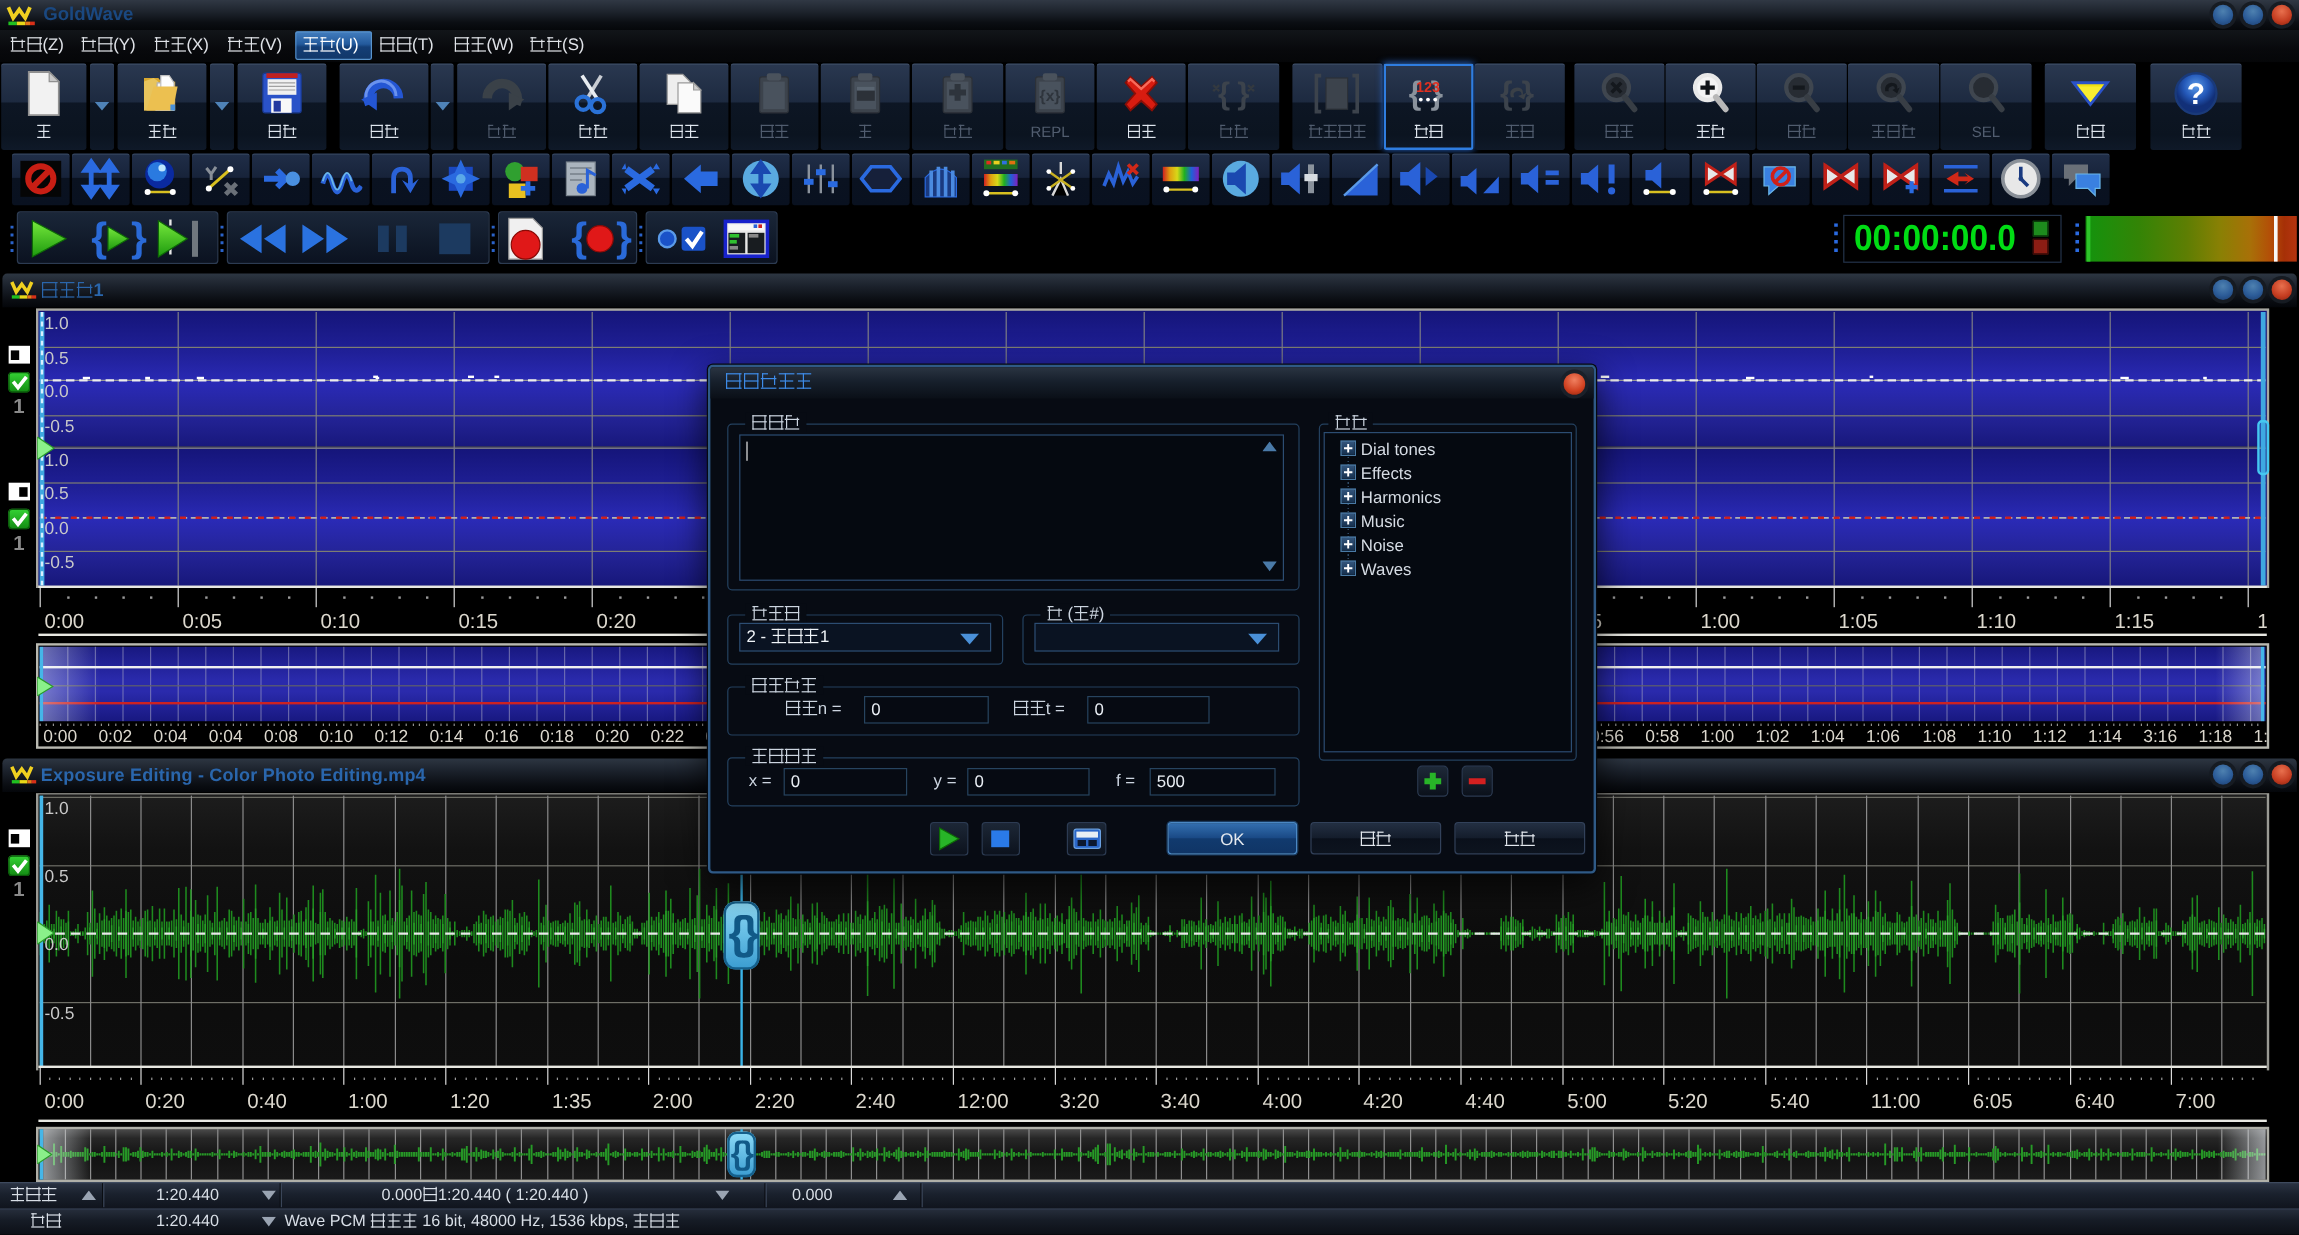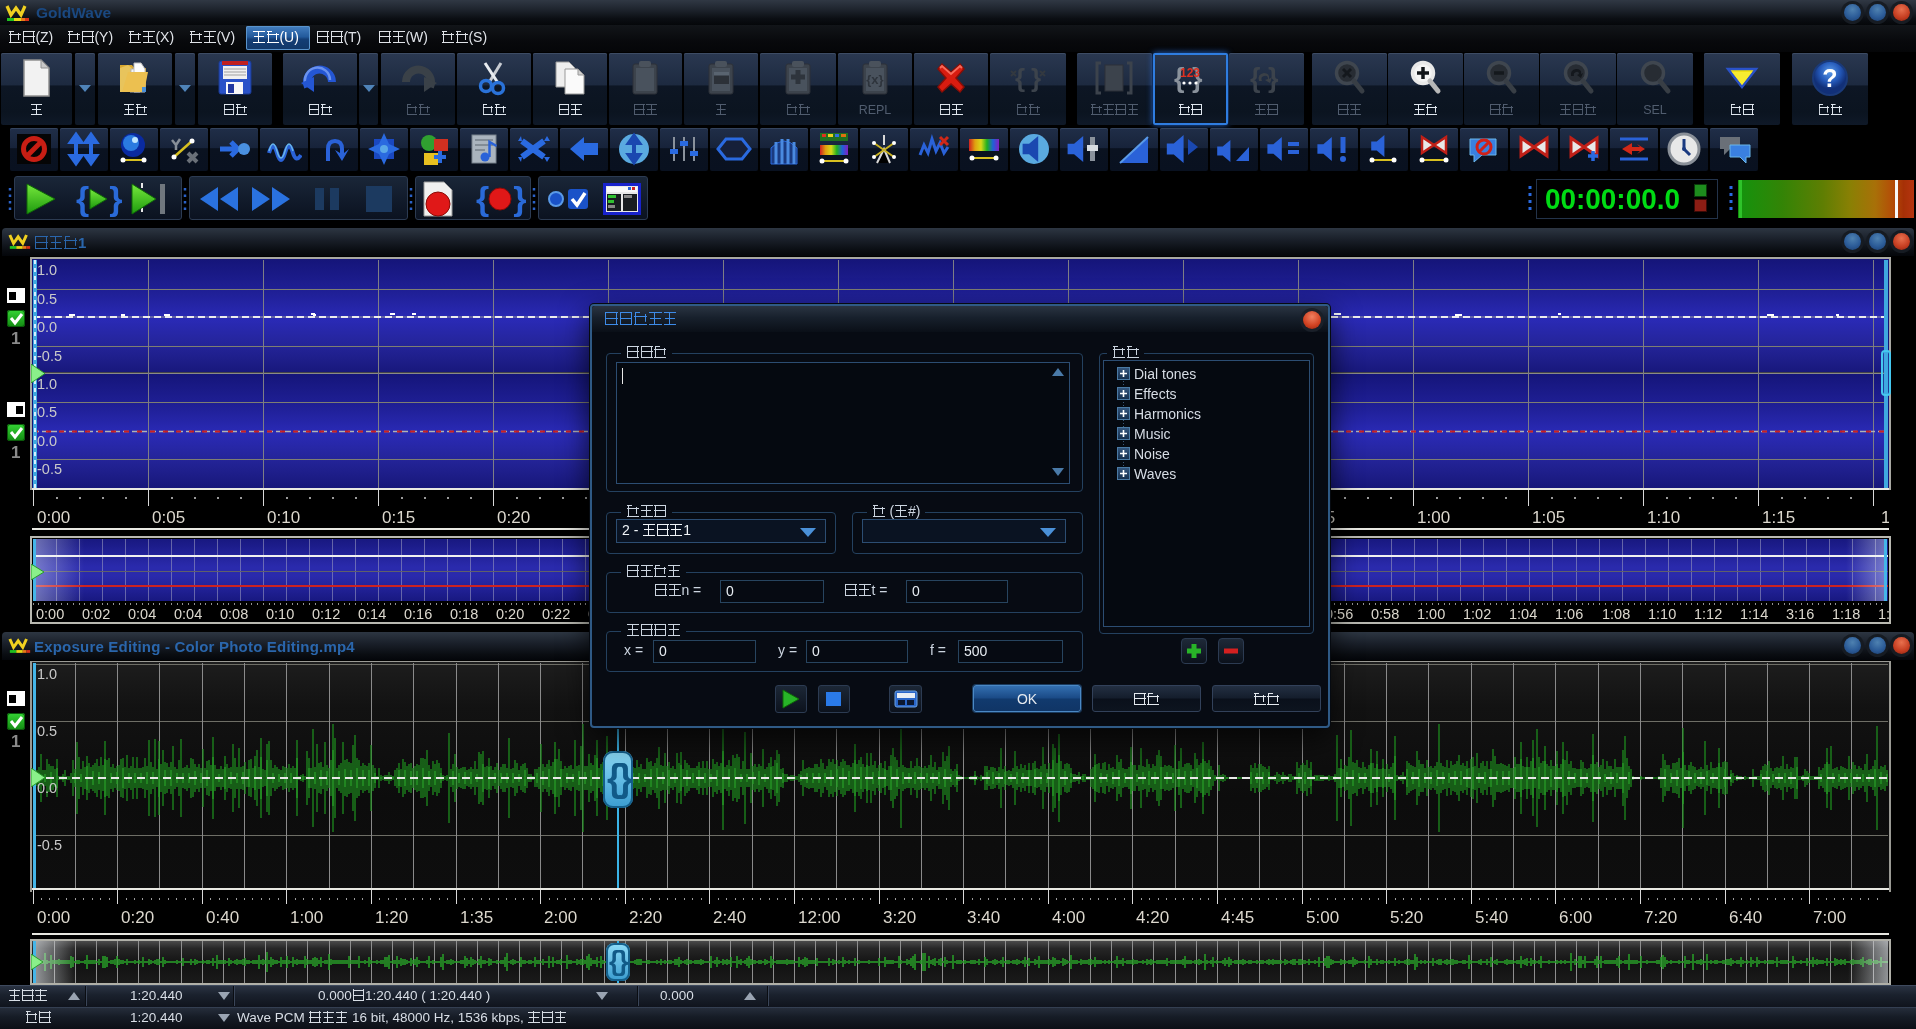--- a/index.html
+++ b/index.html
@@ -1459,26 +1459,26 @@
     <div class="axlab" style="left:375px;top:908px">1:20</div>
     <div class="axlab" style="left:460px;top:908px">1:35</div>
     <div class="axlab" style="left:544px;top:908px">2:00</div>
     <div class="axlab" style="left:629px;top:908px">2:20</div>
     <div class="axlab" style="left:713px;top:908px">2:40</div>
     <div class="axlab" style="left:798px;top:908px">12:00</div>
     <div class="axlab" style="left:883px;top:908px">3:20</div>
     <div class="axlab" style="left:967px;top:908px">3:40</div>
     <div class="axlab" style="left:1052px;top:908px">4:00</div>
     <div class="axlab" style="left:1136px;top:908px">4:20</div>
-    <div class="axlab" style="left:1221px;top:908px">4:45</div>
+    <div class="axlab" style="left:1221px;top:908px">4:40</div>
     <div class="axlab" style="left:1306px;top:908px">5:00</div>
     <div class="axlab" style="left:1390px;top:908px">5:20</div>
     <div class="axlab" style="left:1475px;top:908px">5:40</div>
-    <div class="axlab" style="left:1559px;top:908px">6:00</div>
-    <div class="axlab" style="left:1644px;top:908px">7:20</div>
+    <div class="axlab" style="left:1559px;top:908px">11:00</div>
+    <div class="axlab" style="left:1644px;top:908px">6:05</div>
     <div class="axlab" style="left:1729px;top:908px">6:40</div>
     <div class="axlab" style="left:1813px;top:908px">7:00</div>
     <div class="abs" style="left:32px;top:933px;width:1857px;height:2px;background:#e8e8e2"></div>
     <div class="abs" style="left:30px;top:939px;width:1861px;height:46px;background:#b0b0a8"></div>
     <div class="abs" style="left:32px;top:941px;width:1857px;height:42px;background:linear-gradient(180deg,#4a4a4a 0%,#262626 18%,#121212 55%,#1a1a1a 100%)"></div>
     <div class="abs" style="left:54px;top:941px;width:1px;height:42px;background:#8e8e8e"></div>
     <div class="abs" style="left:75px;top:941px;width:1px;height:42px;background:#8e8e8e"></div>
     <div class="abs" style="left:96px;top:941px;width:1px;height:42px;background:#8e8e8e"></div>
     <div class="abs" style="left:117px;top:941px;width:1px;height:42px;background:#8e8e8e"></div>
     <div class="abs" style="left:138px;top:941px;width:1px;height:42px;background:#8e8e8e"></div>

